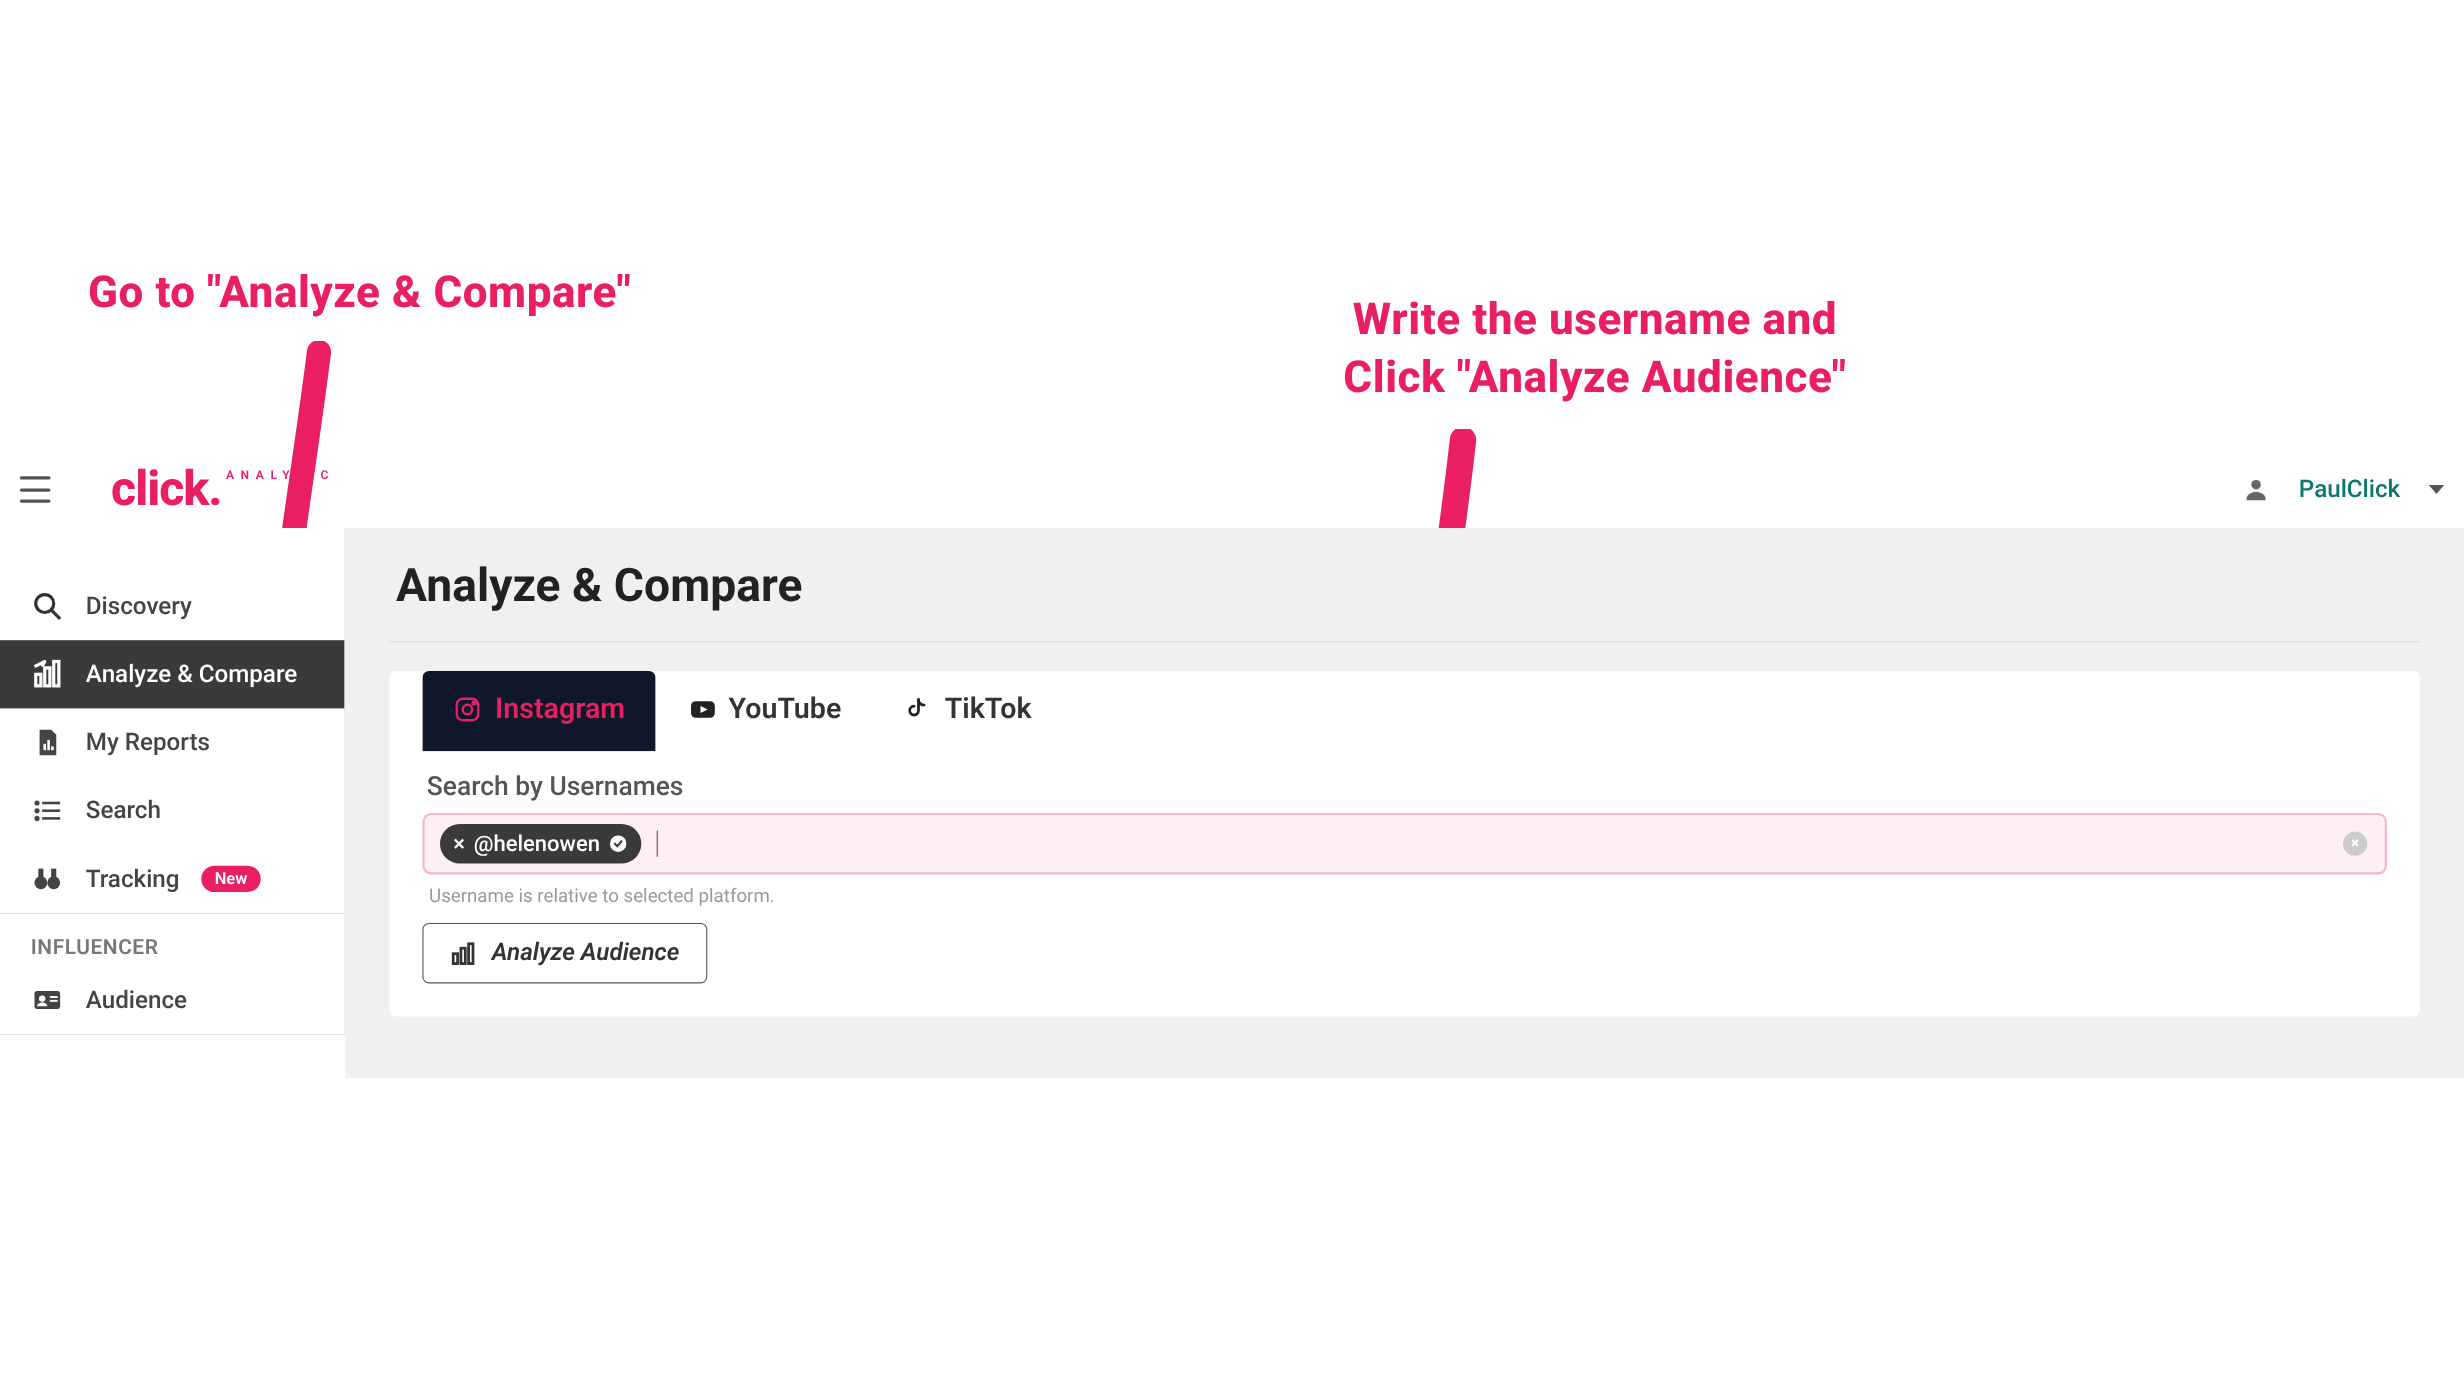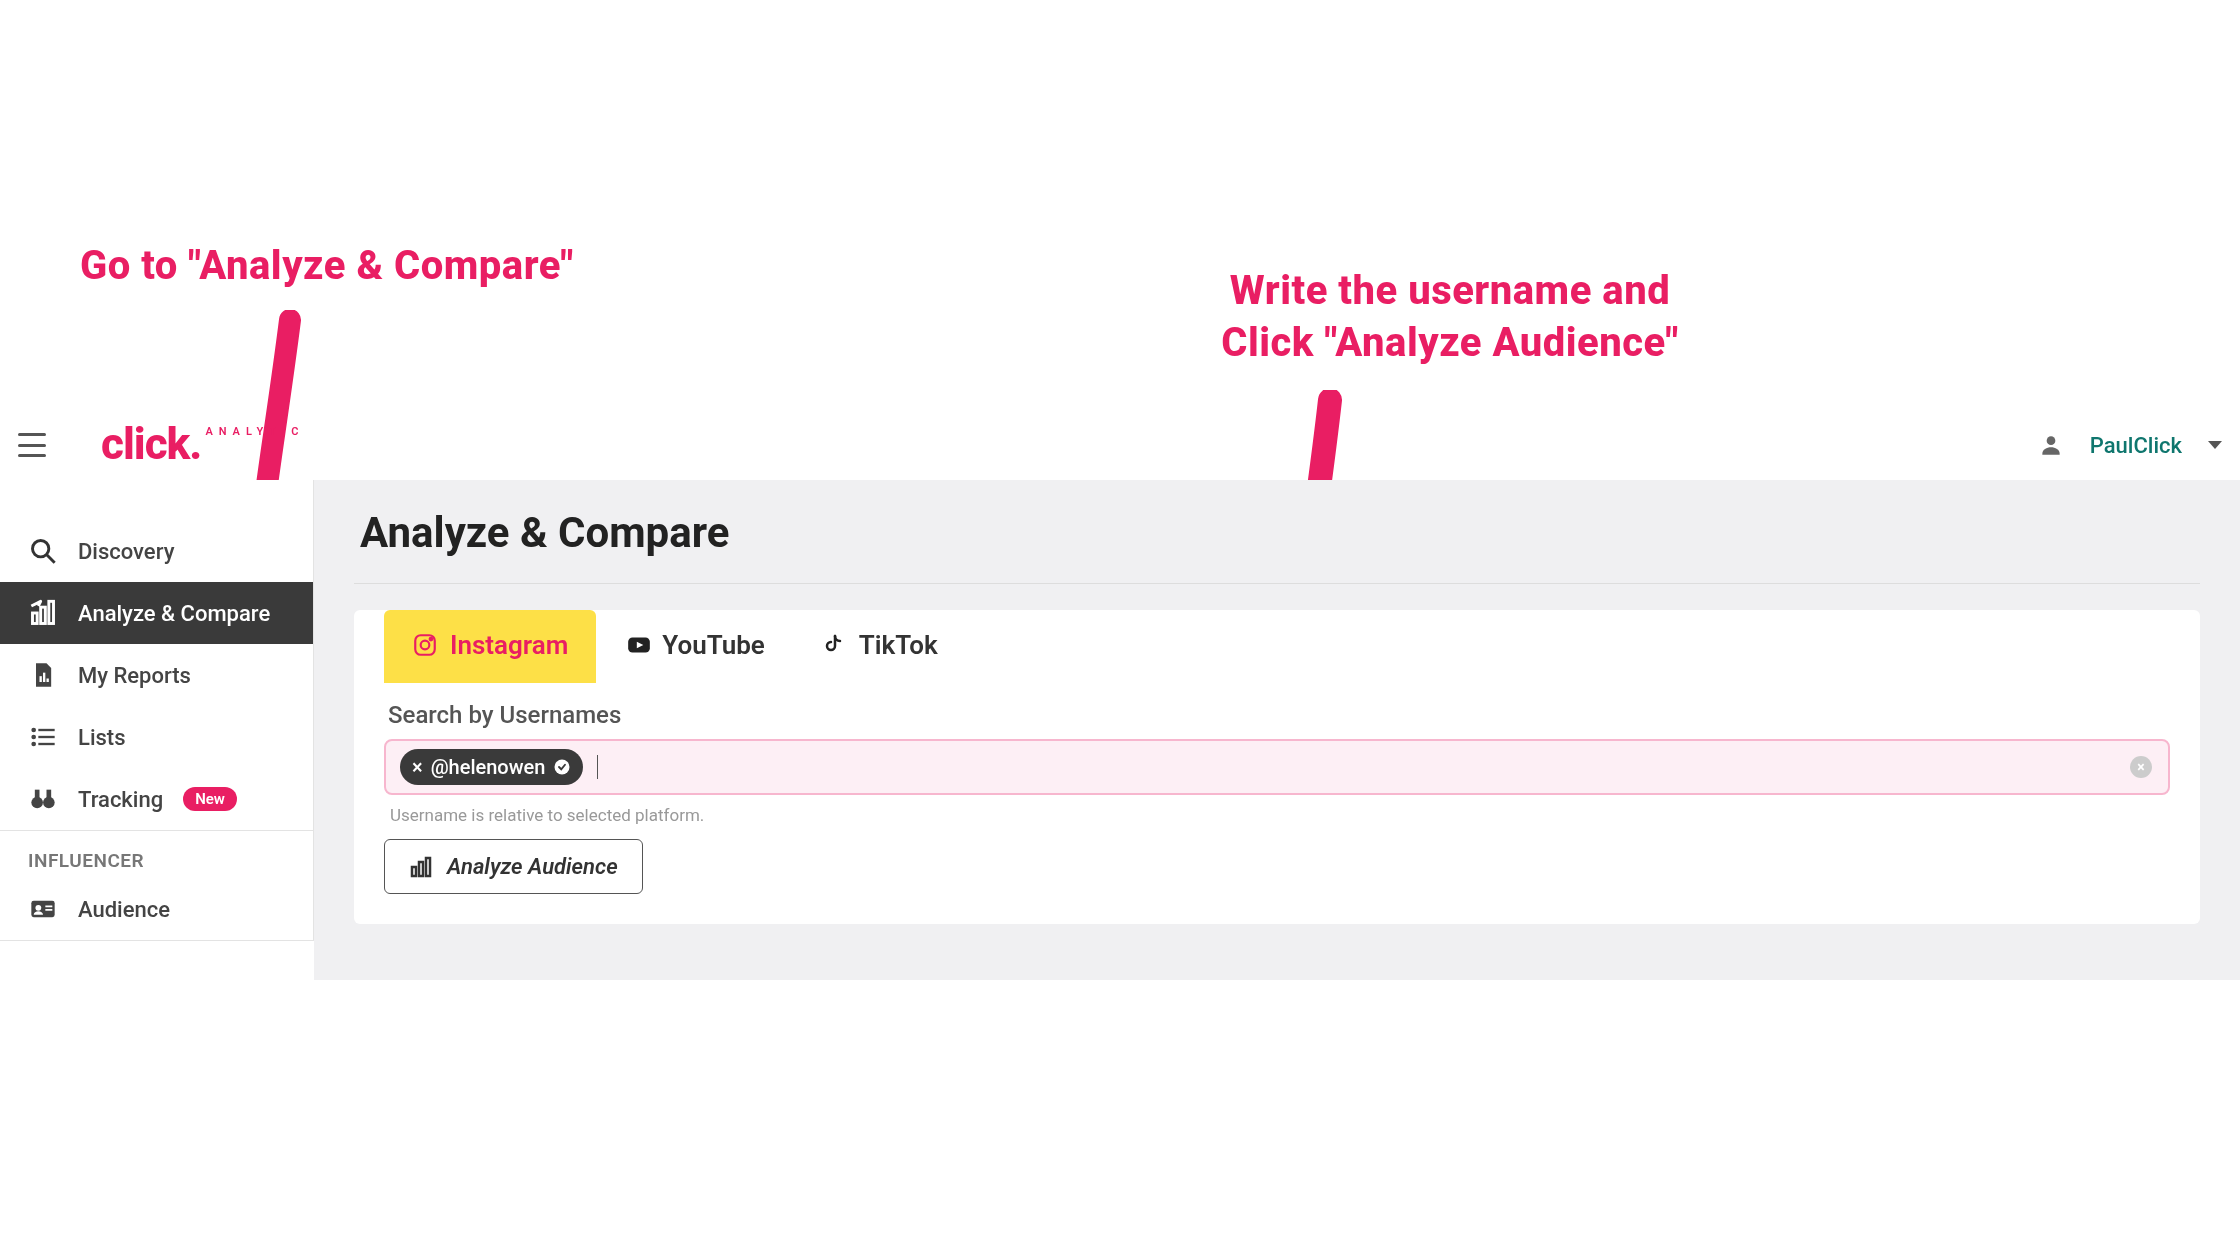--- a/index.html
+++ b/index.html
@@ -89,21 +89,21 @@
   .tabs { display:flex; gap:0; }
   .tab {
     display:flex; align-items:center; gap:12px;
     padding: 20px 28px;
     font-size:26px;
     color:#333;
     font-weight:600;
     cursor:pointer;
     border-bottom:3px solid transparent;
   }
-  .tab.active { color:#e91e63; background:#fde047; border-radius:6px 6px 0 0; }
+  .tab.active { color:#e91e63; background:#0f172a; border-radius:6px 6px 0 0; }
   .tab .icon { width:26px; height:26px; }
 
   .search-label { font-size:24px; color:#555; font-weight:500; margin: 18px 0 10px 4px; }
 
   .search-box {
     border: 2px solid #f7b6ce;
     background:#fdeff5;
     border-radius:8px;
     padding: 8px 14px;
     display:flex; align-items:center; gap:14px;
@@ -219,21 +219,21 @@
     <span class="icon">
       <svg viewBox="0 0 24 24" width="28" height="28" fill="#444">
           <circle cx="4" cy="6" r="2"></circle>
           <rect x="8" y="5" width="14" height="2"></rect>
           <circle cx="4" cy="12" r="2"></circle>
           <rect x="8" y="11" width="14" height="2"></rect>
           <circle cx="4" cy="18" r="2"></circle>
           <rect x="8" y="17" width="14" height="2"></rect>
         </svg>
     </span>
-    <span>Lists</span>
+    <span>Search</span>
   </div>
 
   <div class="sidebar-item sidebar-bottom-border">
     <span class="icon">
       <svg viewBox="0 0 24 24" width="28" height="28" fill="#444">
           <circle cx="7" cy="15" r="5"></circle>
           <circle cx="17" cy="15" r="5"></circle>
           <rect x="5" y="4" width="4" height="8"></rect>
           <rect x="15" y="4" width="4" height="8"></rect>
         </svg>

